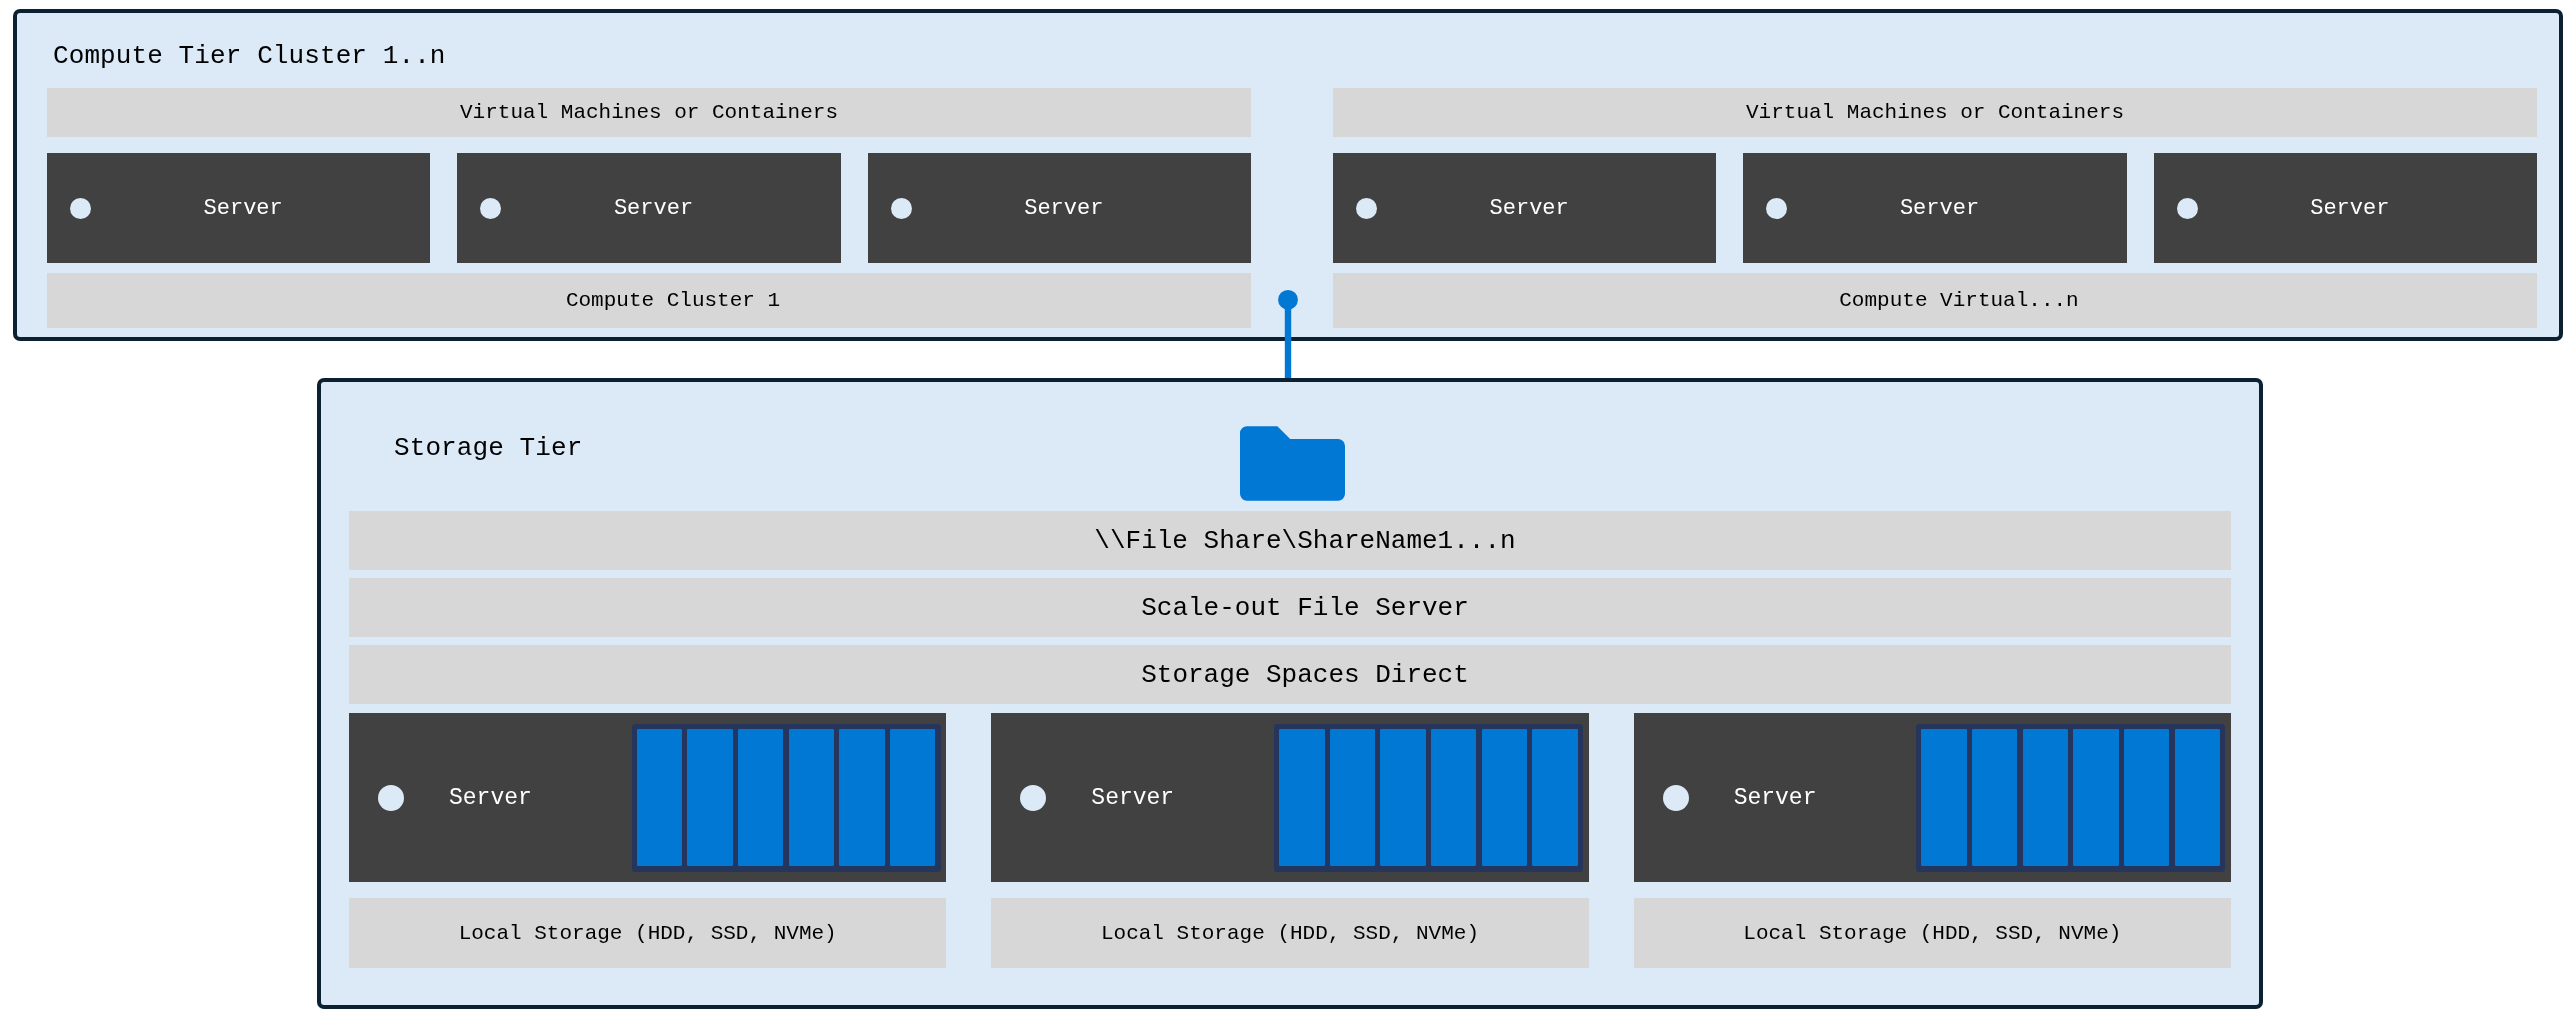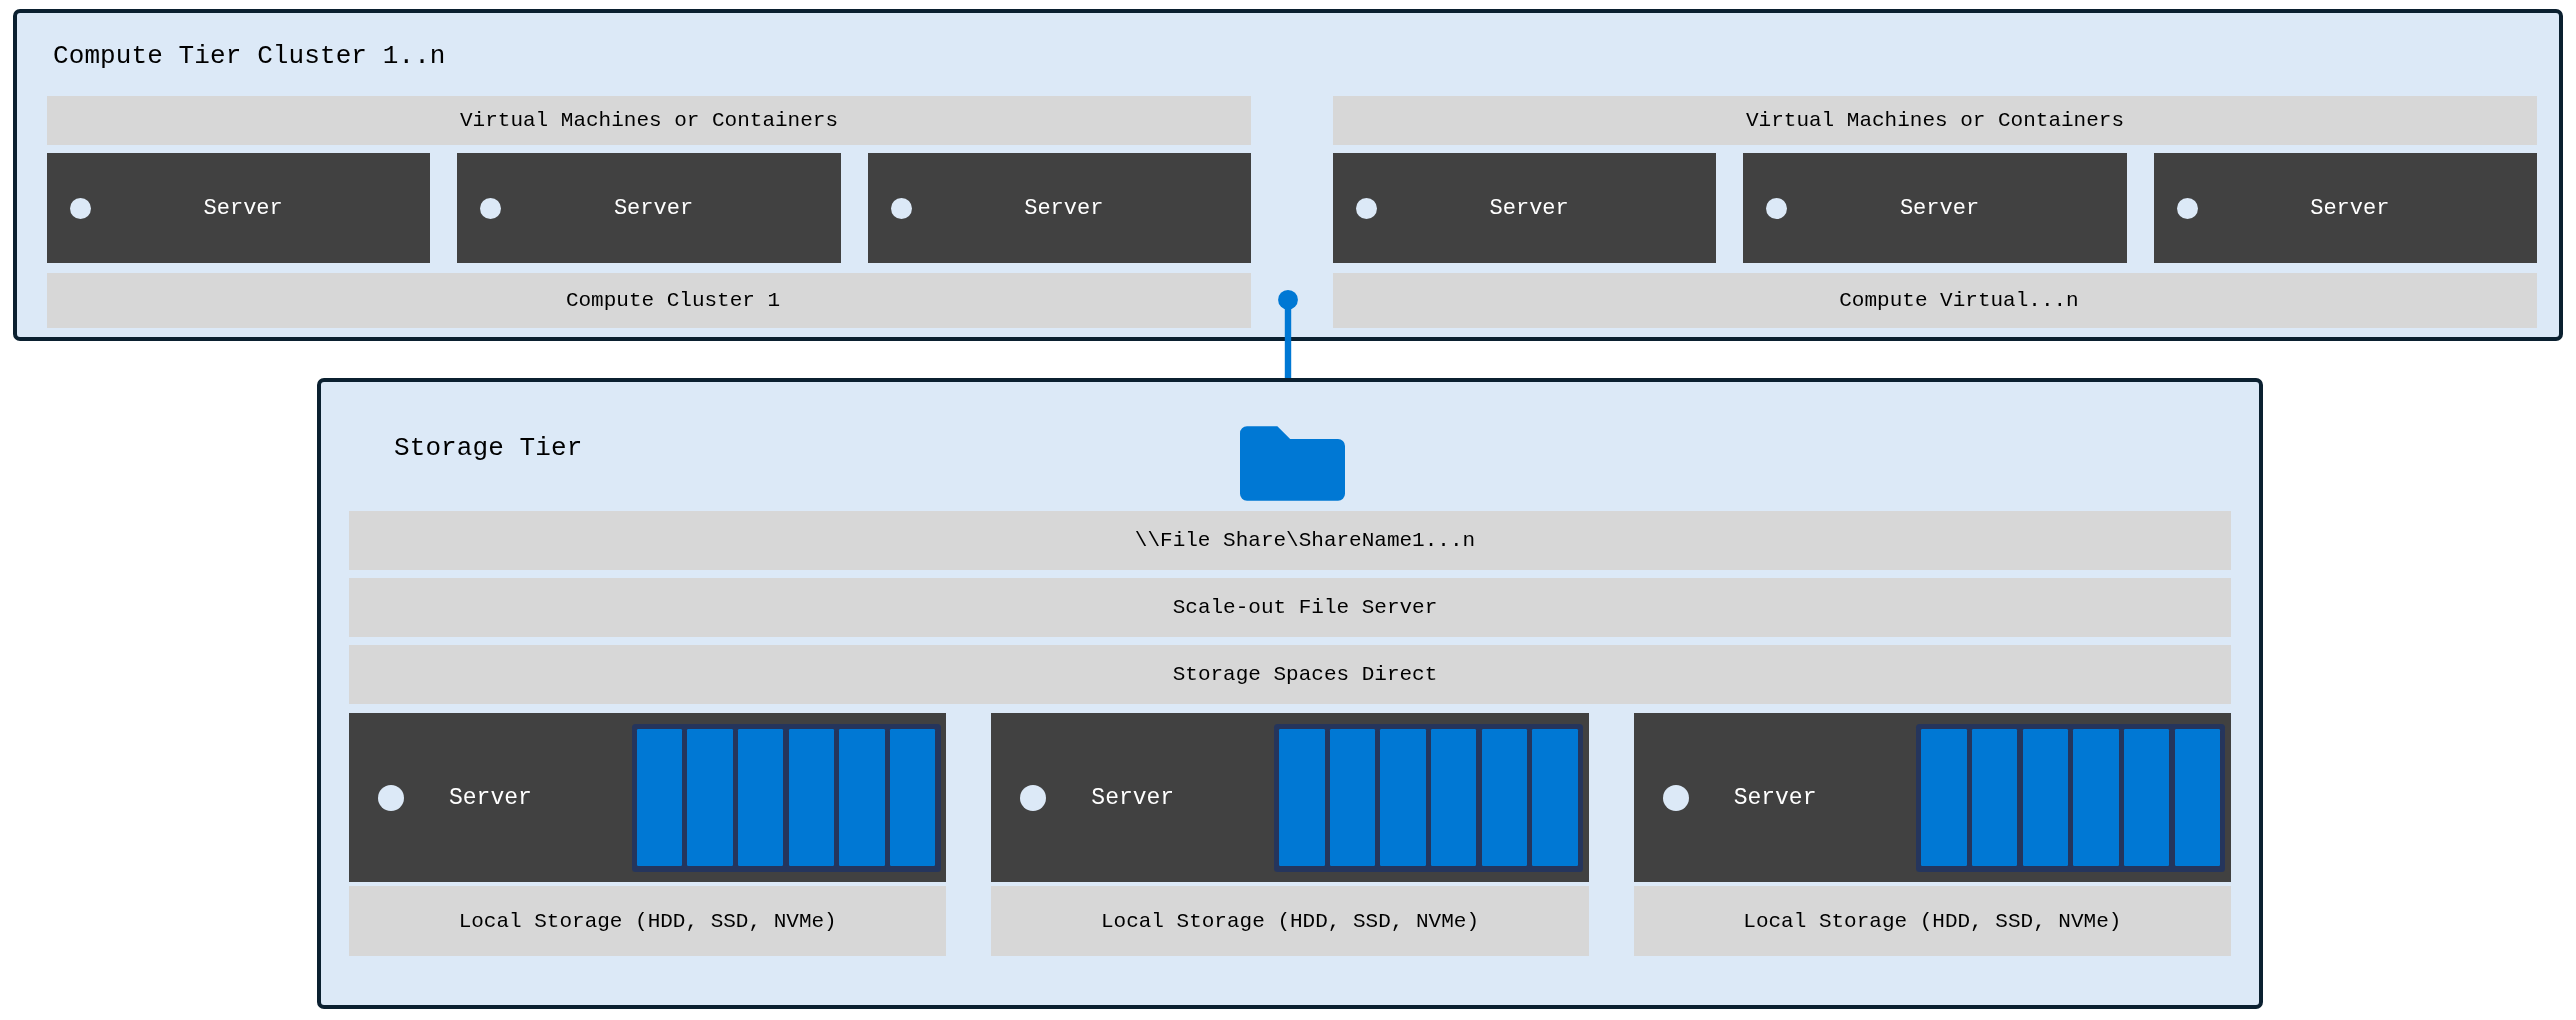--- a/index.html
+++ b/index.html
@@ -34,21 +34,21 @@
   #cluster-1{ left:30px; }
   #cluster-n{ left:1316px; }
 
   .band{
     position:absolute;left:0;width:100%;
     background:#d7d7d7;
     display:flex;align-items:center;justify-content:center;
     box-sizing:border-box;
     font-size:21px;color:#000;
   }
-  .band-top{ top:8px;height:49px; }
+  .band-top{ top:0;height:49px; }
   .band-bottom{ bottom:0;height:55px;padding-left:48px; }
 
   .server-row{
     position:absolute;left:0;right:0;top:65px;height:110px;
     display:flex;gap:27px;
   }
   .server-box{
     flex:1;
     background:#414141;
     display:flex;align-items:center;
@@ -78,21 +78,21 @@
   #storage-title{ left:73px; top:51px; }
 
   #folder-icon{
     position:absolute;left:919px;top:44px;width:105px;height:75px;
   }
 
   .stack-band{
     position:absolute;left:28px;width:1882px;height:59px;
     background:#d7d7d7;
     display:flex;align-items:center;justify-content:center;
-    font-size:21px;color:#000;
+    font-size:26px;color:#000;
     box-sizing:border-box;
     padding-left:30px;
   }
   #band-share{ top:129px; }
   #band-sofs{  top:196px; }
   #band-s2d{   top:263px; }
 
   #storage-servers{
     position:absolute;left:28px;top:331px;width:1882px;height:169px;
     display:flex;gap:45px;
@@ -115,21 +115,21 @@
     width:309px;
     background:#25355c;
     border-radius:3.5px;
     display:flex;gap:5.2px;
     padding:5.2px;
     box-sizing:border-box;
   }
   .disk{ flex:1;background:#0078d4;border-radius:1.2px; }
 
   #storage-footers{
-    position:absolute;left:28px;top:504px;width:1882px;height:70px;
+    position:absolute;left:28px;top:516px;width:1882px;height:70px;
     display:flex;gap:45px;
   }
   .st-footer{
     flex:1;background:#d7d7d7;
     display:flex;align-items:center;justify-content:center;
     font-size:21px;color:#000;
     box-sizing:border-box;
   }
 </style>
 </head>

